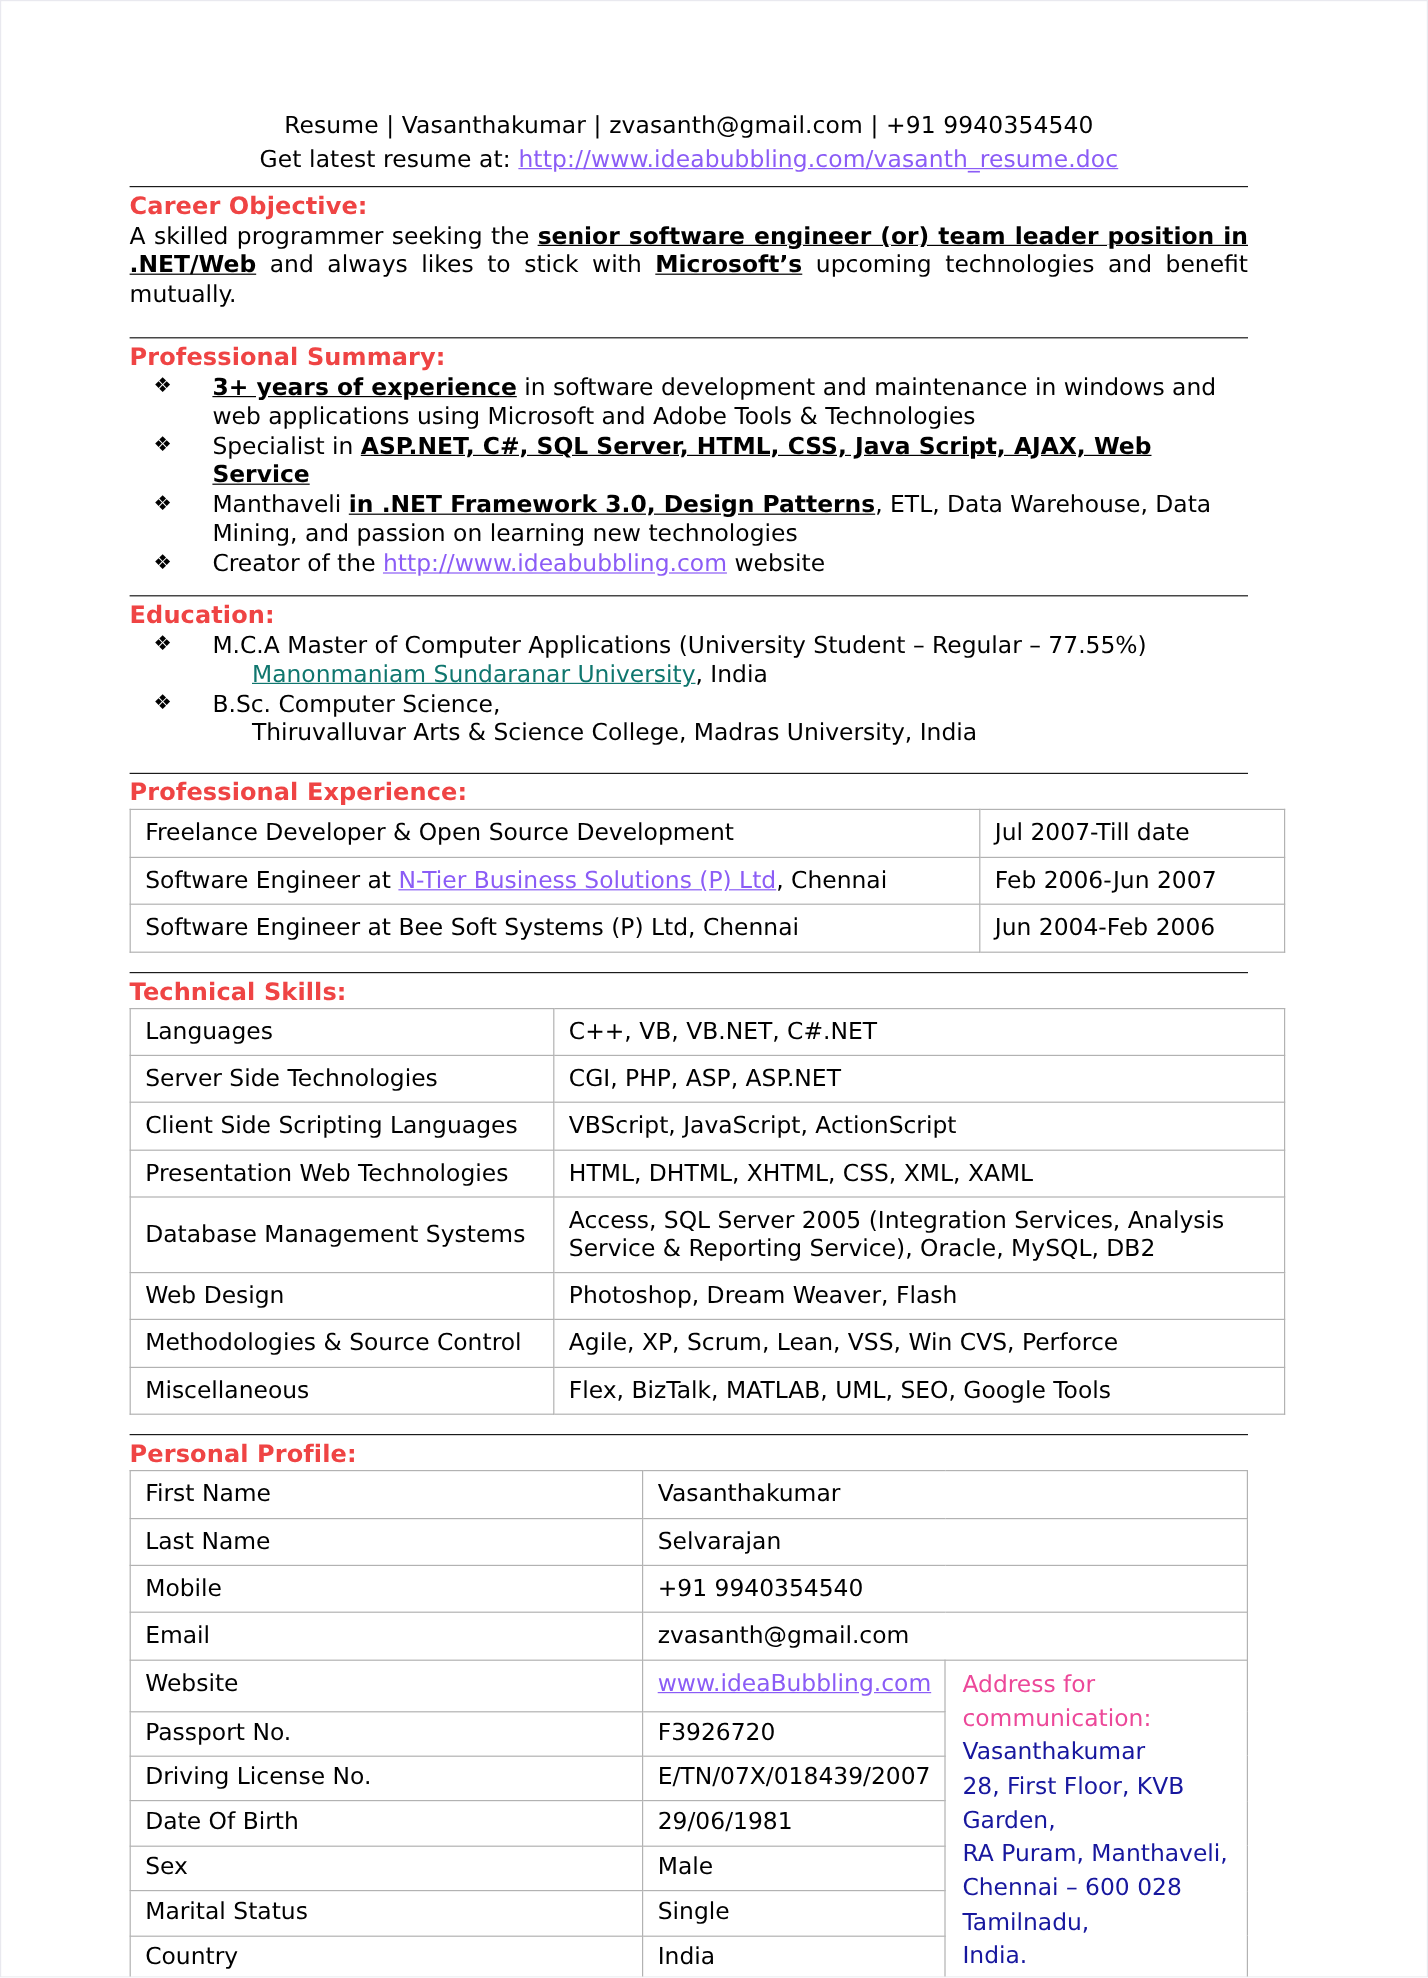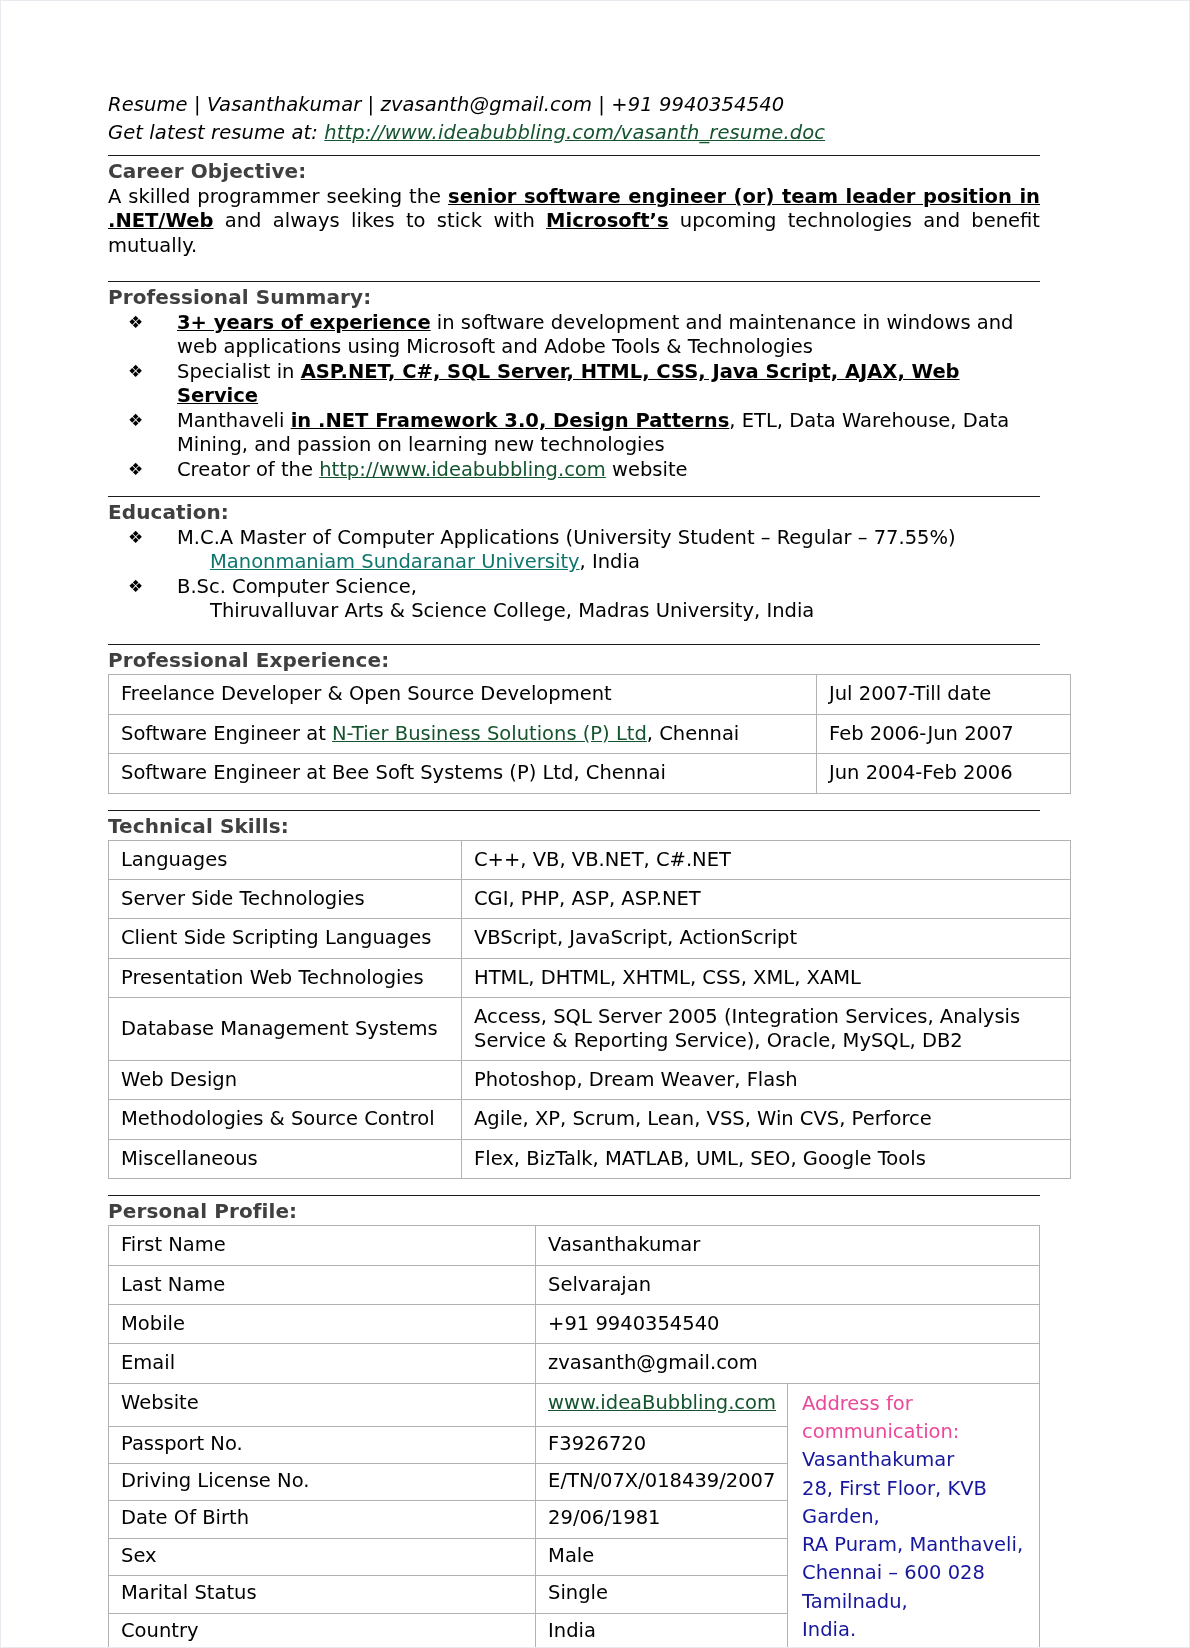--- a/index.html
+++ b/index.html
@@ -22,47 +22,46 @@
   }
   #content {
     position: absolute;
     left: 107px;
     top: 90px;
     width: 932px;
   }
 
   
   .doc-header {
-    text-align: left;
+    text-align: center;
     font-size: 19.5px;
     line-height: 1.42;
     letter-spacing: 0.1px;
-    font-style: italic;
   }
   .doc-header .line2 { white-space: nowrap; }
   a.link, .link {
-    color: #14532d;
+    color: #8b5cf6;
     text-decoration: underline;
   }
   .link-plain {
     color: #0f766e;
     text-decoration: underline;
   }
 
   
   .rule {
     border-top: 1.6px solid #1b1b1b;
     height: 0;
     font-size: 0;
     line-height: 0;
   }
   h2.sec {
     font-size: 20px;
     font-weight: bold;
-    color: #404040;
+    color: #ef4444;
     margin: 3px 0 2px 0;
     letter-spacing: 0.1px;
   }
 
   
   p.body {
     font-size: 19.5px;
     line-height: 1.235;
     margin: 0;
     text-align: justify;

